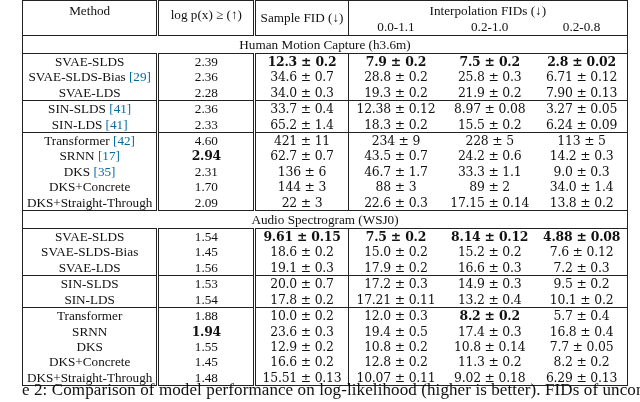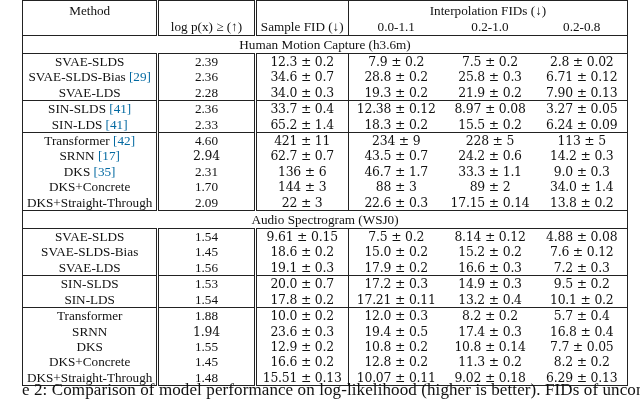--- a/index.html
+++ b/index.html
@@ -25,39 +25,39 @@
   .top-border td { border-top: 1px solid #222; }
   .head1 td { height: 17px; vertical-align: bottom; }
   .head2 td { height: 15px; vertical-align: top; }
   .section td {
     border-top: 1px solid #222; border-bottom: 1px solid #222;
     font-weight: normal; height: 17px;
     border-left: 1px solid #222; border-right: 1px solid #222;
   }
   .grp-start td { border-top: 1px solid #222; }
   .last td { border-bottom: 1px solid #222; }
-  .bold { font-weight: normal; }
+  .bold { font-weight: bold; }
   .mathnum { font-family: "DejaVu Serif", "Liberation Serif", serif; font-size: 12.4px; letter-spacing: -0.2px; }
   .cite { color: #0369a1; }
   .caption {
     position: absolute; left: 0; top: 380px; width: 640px;
     font-size: 17px; white-space: nowrap; overflow: hidden;
     letter-spacing: 0.1px;
   }
 </style>
 </head>
 <body>
 
 <div class="wrap">
   <table>
     <tbody id="tbody">
       <tr class="head1 top-border">
         <td class="c-method" rowspan="2" style="vertical-align:bottom;padding-bottom:17px;">Method</td>
-        <td class="c-logp" rowspan="2" style="vertical-align:bottom;padding-bottom:1px;">log p(x) ≥ (↑)</td>
-        <td class="c-fid" rowspan="2" style="vertical-align:bottom;padding-bottom:1px;">Sample FID (↓)</td>
+        <td class="c-logp" rowspan="2" style="vertical-align:bottom;padding-bottom:13px;">log p(x) ≥ (↑)</td>
+        <td class="c-fid" rowspan="2" style="vertical-align:bottom;padding-bottom:10px;">Sample FID (↓)</td>
         <td class="c-i1 c-i3" colspan="3" style="border-right:1px solid #222;">Interpolation FIDs (↓)</td>
       </tr>
       <tr class="head2">
         <td class="c-i1">0.0-1.1</td>
         <td class="c-i2">0.2-1.0</td>
         <td class="c-i3">0.2-0.8</td>
       </tr>
     <tr class="section">
           <td colspan="6">Human Motion Capture (h3.6m)</td>
         </tr>

